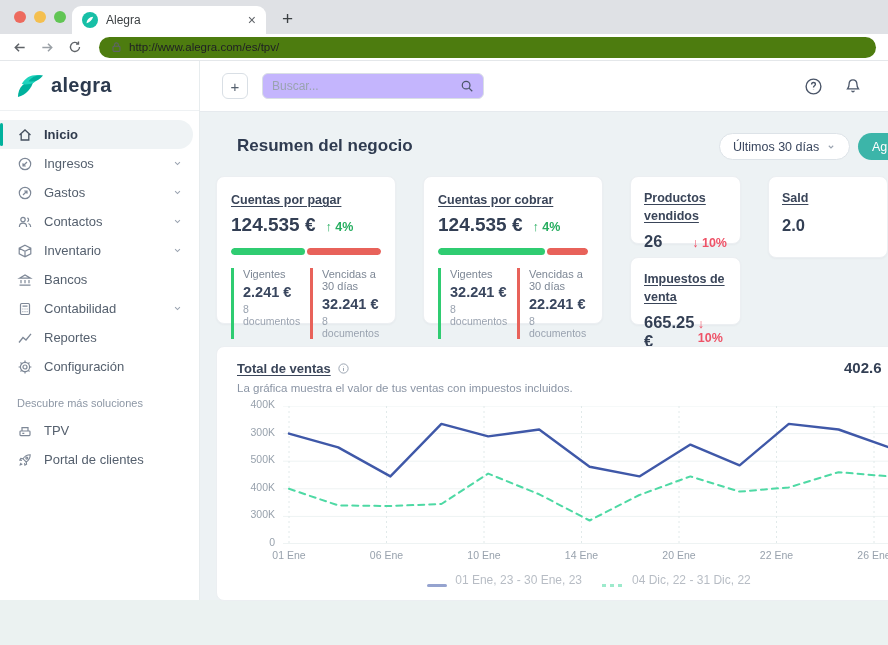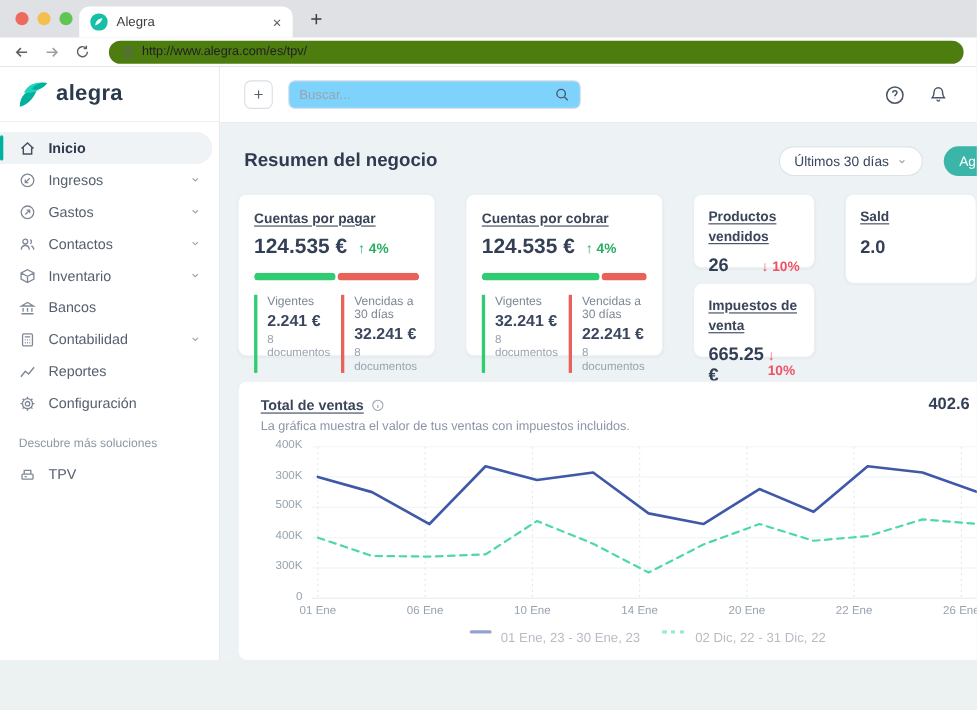--- a/index.html
+++ b/index.html
@@ -30,30 +30,30 @@
   .nav-item .ic { color:#7e8897; display:flex; }
   .nav-item.active { background:#eff3f5; color:#2f3a4c; font-weight:bold; }
   .nav-item.active::before { content:""; position:absolute; left:0; top:3px; bottom:3px; width:3px; background:#00b19d; border-radius:2px; }
   .nav-item.active .ic { color:#45505f; }
   .chev { margin-left:auto; color:#9aa3b0; display:flex; }
   .section-label { font-size:11px; color:#8d97a5; padding:16px 17px 7px; }
 
   .main { flex:1; display:flex; flex-direction:column; background:#edf2f4; min-width:0; }
   .main-topbar { height:51px; background:#fff; border-bottom:1px solid #e6eaee; display:flex; align-items:center; padding:0 22px; gap:14px; flex:0 0 auto; }
   .sq-btn { width:26px; height:26px; border:1px solid #d9dfe5; border-radius:6px; background:#fff; display:flex; align-items:center; justify-content:center; font-size:15px; color:#55606e; }
-  .search { width:266px; height:26px; border:1px solid #d9dfe5; border-radius:6px; background:#7dd3fc; display:flex; align-items:center; padding:0 9px; gap:6px; }
+  .search { width:222px; height:26px; border:1px solid #d9dfe5; border-radius:6px; background:#c4b5fd; display:flex; align-items:center; padding:0 9px; gap:6px; }
   .search input { border:0; outline:0; flex:1; font-size:12px; color:#333f54; background:transparent; min-width:0; }
   .search input::placeholder { color:#9aa3b0; }
   .search .ic, .tb-ic { color:#4a5568; display:flex; }
   .tb-right { margin-left:auto; display:flex; align-items:center; gap:21px; padding-right:4px; }
 
   .content { flex:1; position:relative; padding:16px 0 0 16px; }
   .content-header { position:relative; height:36px; margin-bottom:12px; }
-  .page-title { font-size:17px; font-weight:bold; color:#2f3b50; line-height:36px; margin-left:6px; }
-  .range-btn { position:absolute; left:492px; top:5px; height:27px; background:#fff; border:1px solid #dde3e8; border-radius:15px; display:flex; align-items:center; gap:7px; padding:0 13px; font-size:12.5px; color:#39465e; }
+  .page-title { font-size:17px; font-weight:bold; color:#2f3b50; line-height:36px; margin-left:21px; }
+  .range-btn { position:absolute; left:503px; top:5px; height:27px; background:#fff; border:1px solid #dde3e8; border-radius:15px; display:flex; align-items:center; gap:7px; padding:0 13px; font-size:12.5px; color:#39465e; }
   .teal-btn { position:absolute; left:642px; top:5px; height:27px; width:130px; border-radius:15px; border:0; color:#fff; font-size:12.5px; display:flex; align-items:center; padding:0 14px; }
 
   
   .cards-row { display:flex; align-items:flex-start; gap:27px; }
   .card { background:#fff; border-radius:8px; border:1px solid #eceff2; box-shadow:0 1px 2px rgba(40,60,80,.04); }
   .card-title { font-size:12.5px; font-weight:bold; color:#3a4559; text-decoration:underline; text-underline-offset:2px; cursor:default; }
   .big-card { width:230px; height:148px; padding:13px 14px; }
   .amount-row { display:flex; align-items:baseline; gap:10px; margin-top:6px; }
   .amount { font-size:19px; font-weight:600; color:#333f54; }
   .delta { font-size:12.5px; font-weight:600; }
@@ -76,21 +76,21 @@
   .chart-card { position:relative; margin-top:21px; width:800px; height:255px; background:#fff; border-radius:8px; border:1px solid #eceff2; }
   .chart-head { position:absolute; left:20px; top:14px; display:flex; align-items:center; gap:6px; }
   .chart-sub { position:absolute; left:20px; top:35px; font-size:11.5px; color:#8b95a5; }
   .chart-total { position:absolute; left:627px; top:12px; font-size:15px; font-weight:600; color:#333f54; }
   .y-labels { position:absolute; left:10px; top:51px; width:48px; height:160px; }
   .y-labels span { position:absolute; right:0; width:100%; text-align:right; font-size:10.5px; color:#98a2ad; }
   .plot { position:absolute; left:66px; top:59px; }
   .x-labels { position:absolute; left:66px; top:202px; width:612px; height:14px; }
   .x-labels span { position:absolute; width:60px; text-align:center; font-size:10.5px; color:#98a2ad; }
   .legend { position:absolute; left:66px; top:226px; width:612px; display:flex; justify-content:center; align-items:center; gap:20px; opacity:.55; }
-  .legend-item { display:flex; align-items:flex-start; gap:8px; font-size:12px; color:#7d8795; }
+  .legend-item { display:flex; align-items:flex-end; gap:8px; font-size:12px; color:#7d8795; }
   .lg-solid { width:20px; height:3px; border-radius:2px; }
   .lg-dash { width:22px; height:3px; }
   .info-ic { color:#9aa3b0; display:flex; }
 </style>
 </head>
 <body>
 
 <div class="tabbar">
   <div class="traffic">
     <span style="background:#ed6a5e"></span>
@@ -266,20 +266,30 @@
       <div class="nav-item">
         <span class="ic">
             <svg width="16" height="16" viewBox="0 0 16 16" fill="none" stroke="currentColor" stroke-width="1.2">
               <rect x="3" y="8" width="10" height="4.6" rx="0.8"></rect>
               <path d="M5 8 V4.6 H11 V8 M5.3 10.3 H7.3"></path>
             </svg>
           </span>
         <span>TPV</span>
       </div>
 
+      <div class="nav-item">
+        <span class="ic">
+            <svg width="16" height="16" viewBox="0 0 16 16" fill="none" stroke="currentColor" stroke-width="1.1">
+              <path d="M13.2 2.8 C10.2 2.8 7.7 4.2 6 6.8 L9.2 10 C11.8 8.3 13.2 5.8 13.2 2.8 Z"></path>
+              <circle cx="9.8" cy="6.1" r="1"></circle>
+              <path d="M6 6.8 L3.8 6.4 L2.8 8.1 L4.9 8.5 M9.2 10 L9.6 12.2 L7.9 13.2 L7.5 11.1 M4.2 10.8 C3.4 11.6 3.1 13 3.1 13 C3.1 13 4.5 12.7 5.3 11.9"></path>
+            </svg>
+          </span>
+        <span>Portal de clientes</span>
+      </div>
 
     </div>
   </div>
 
   <div class="main">
     <div class="main-topbar">
       <button class="sq-btn">+</button>
       <div class="search">
         <input placeholder="Buscar..." style="">
         <span class="ic">
@@ -439,20 +449,20 @@
             <span style="left: 463.5px;">22 Ene</span>
             <span style="left: 561px;">26 Ene</span>
           </div>
         <div class="legend">
             <div class="legend-item">
               <span class="lg-solid" style="background: rgb(63, 88, 168);"></span>
               <span>01 Ene, 23 - 30 Ene, 23</span>
             </div>
             <div class="legend-item">
               <span class="lg-dash" style="background: repeating-linear-gradient(90deg, rgb(78, 217, 164) 0px, rgb(78, 217, 164) 4px, transparent 4px, transparent 8px);"></span>
-              <span>02 Dic, 22 - 31 Dic, 22</span>
+              <span>04 Dic, 22 - 31 Dic, 22</span>
             </div>
           </div>
       </div>
 
     </div>
   </div>
 </div>
 
 </body></html>

